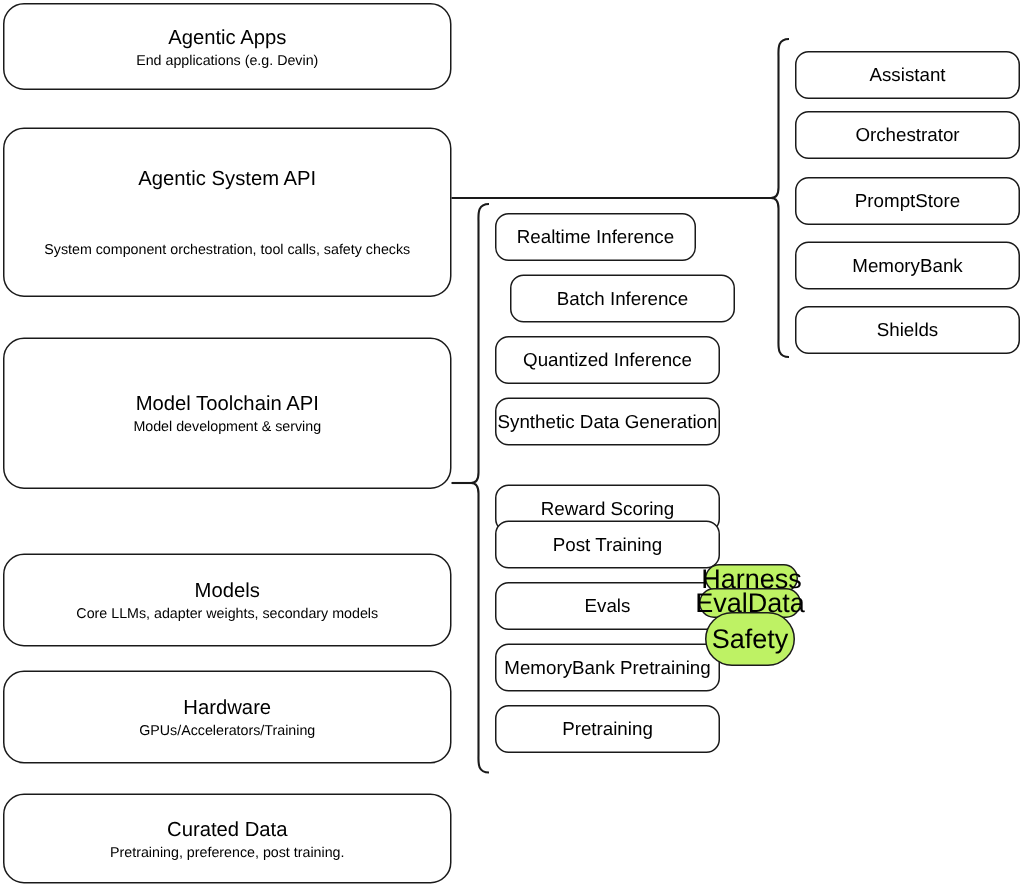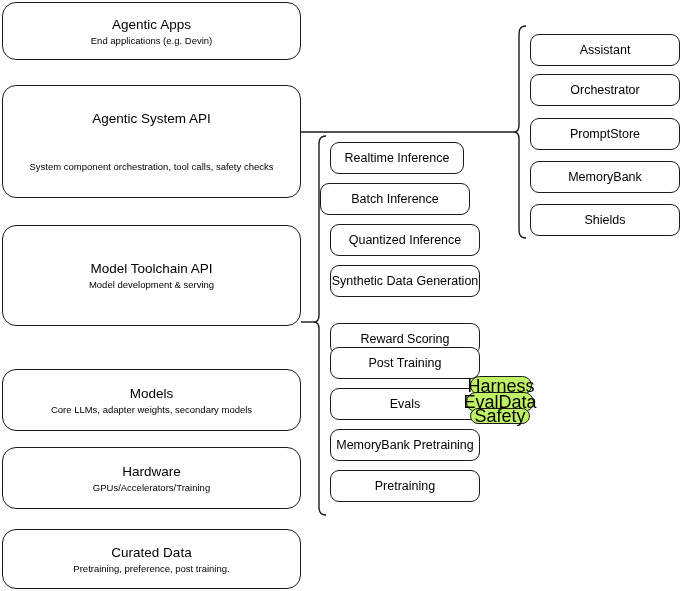--- a/index.html
+++ b/index.html
@@ -129,21 +129,21 @@
   </div>
 
   <div class="node layer" style="left:2px; top:529px; width:299px; height:60px;">
     <div class="title">Curated Data</div>
     <div class="subtitle">Pretraining, preference, post training.</div>
   </div>
 
   <div class="node cap" style="left:330px; top:142px; width:134px; height:32px;">
     <span>Realtime Inference</span>
   </div>
-  <div class="node cap" style="left:320px; top:183px; width:150px; height:32px;">
+  <div class="node cap" style="left:340px; top:183px; width:150px; height:32px;">
     <span>Batch Inference</span>
   </div>
   <div class="node cap" style="left:330px; top:224px; width:150px; height:32px;">
     <span>Quantized Inference</span>
   </div>
   <div class="node cap" style="left:330px; top:265px; width:150px; height:32px;">
     <span>Synthetic Data Generation</span>
   </div>
   <div class="node cap" style="left:330px; top:306px; width:150px; height:32px;margin-top:17px;">
     <span>Reward Scoring</span>
@@ -160,21 +160,21 @@
   <div class="node cap" style="left:330px; top:470px; width:150px; height:32px;">
     <span>Pretraining</span>
   </div>
 
   <div class="pill" style="left:470px; top:376px; width:62px; height:19px;">
     <span>Harness</span>
   </div>
   <div class="pill" style="left:466px; top:392px; width:68px; height:20px;">
     <span>EvalData</span>
   </div>
-  <div class="pill" style="left:470px; top:408px; width:60px; height:16px;">
+  <div class="pill" style="left:470px; top:408px; width:60px; height:36px;">
     <span>Safety</span>
   </div>
 
   <div class="node cap" style="left:530px; top:34px; width:150px; height:32px;">
     <span>Assistant</span>
   </div>
   <div class="node cap" style="left:530px; top:74px; width:150px; height:32px;">
     <span>Orchestrator</span>
   </div>
   <div class="node cap" style="left:530px; top:118px; width:150px; height:32px;justify-content:center;">

